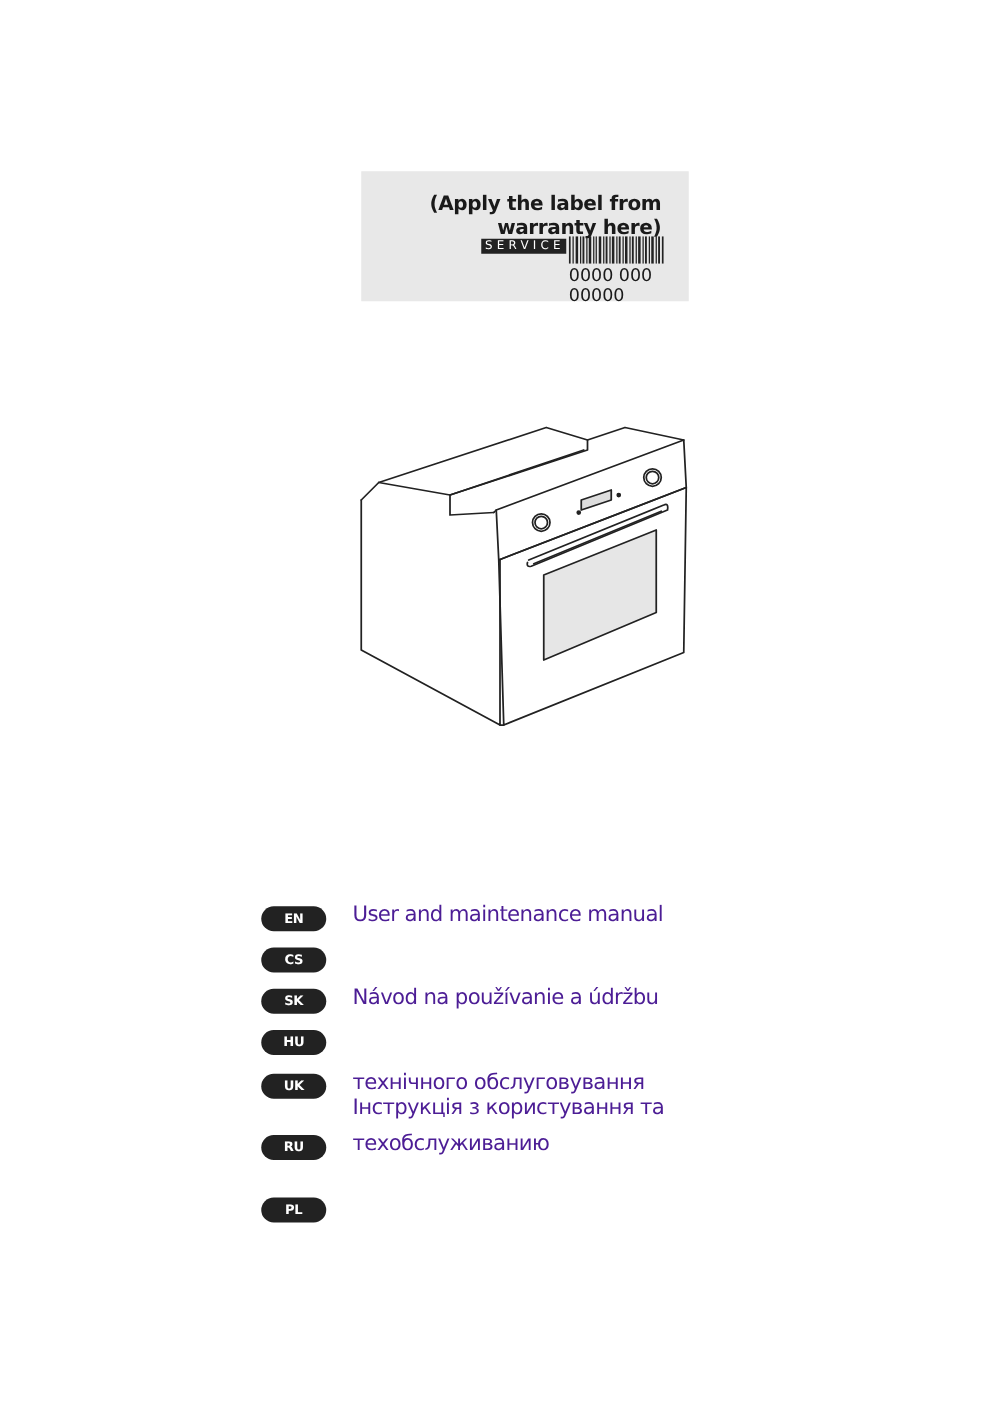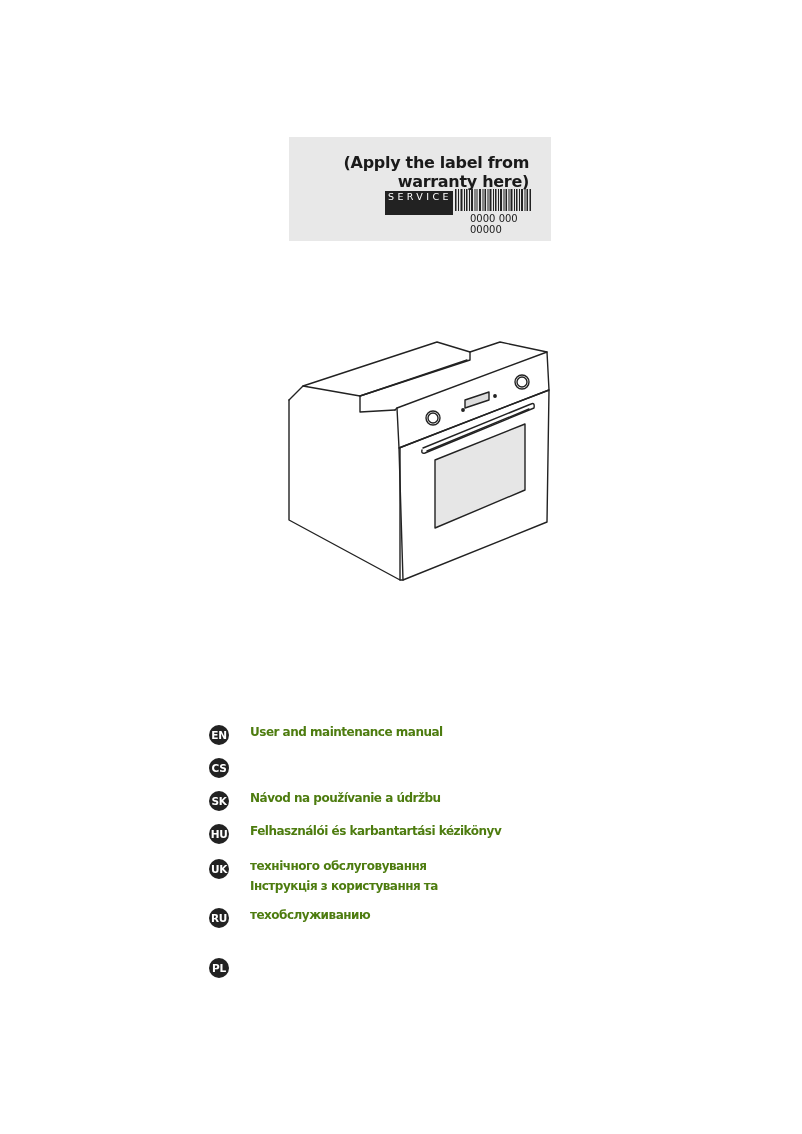--- a/index.html
+++ b/index.html
@@ -1,29 +1,29 @@
 <!DOCTYPE html>
 <html><head>
 <meta charset="utf-8">
 <style>
   html, body { margin:0; padding:0; background:#ffffff; }
   body { width:802px; height:1134px; position:relative; overflow:hidden; font-family:"DejaVu Sans", sans-serif; color:#1a1a1a; }
 
   .label-box { position:absolute; left:289px; top:137px; width:262px; height:104px; background:#e8e8e8; }
   .label-text { position:absolute; left:0; width:240px; top:16px; text-align:right; font-size:16px; font-weight:bold; letter-spacing:-0.3px; }
-  .service-tag { position:absolute; left:96px; top:54px; height:12px; background:#222; color:#fff; font-size:9.5px; letter-spacing:3.4px; line-height:12px; padding:0 1px 12px 3px; }
+  .service-tag { position:absolute; left:96px; top:54px; height:12px; background:#222; color:#fff; font-size:9.5px; letter-spacing:3.4px; line-height:12px; padding:0 1px 0 3px; }
   .barcode { position:absolute; left:166px; top:52px; width:76px; height:22px; }
-  .barcode-num { position:absolute; left:181px; top:76px; font-size:10px; letter-spacing:0px; }
+  .barcode-num { position:absolute; left:166px; top:76px; font-size:14px; letter-spacing:0px; }
 
   .oven { position:absolute; left:285px; top:330px; width:270px; height:260px; }
 
   .lang-list { position:absolute; left:209px; top:722px; width:420px; }
   .lang-item { position:absolute; left:0; display:flex; align-items:flex-start; }
-  .badge { width:20px; height:20px; border-radius:10px; background:#222; color:#fff; font-size:10.5px; font-weight:bold; text-align:center; line-height:20px; margin-top:3px; letter-spacing:-0.3px; }
-  .lang-text { margin-left:21px; font-size:12px; font-weight:bold; line-height:20px; letter-spacing:-0.5px; color:#4d7c0f; }
+  .badge { width:52px; height:20px; border-radius:10px; background:#222; color:#fff; font-size:10.5px; font-weight:bold; text-align:center; line-height:20px; margin-top:3px; letter-spacing:-0.3px; }
+  .lang-text { margin-left:21px; font-size:17px; font-weight:normal; line-height:20px; letter-spacing:-0.5px; color:#4c1d95; }
 </style>
 </head>
 <body>
 
 <div class="label-box">
   <div class="label-text">(Apply the label from warranty here)</div>
   <div class="service-tag">SERVICE</div>
   <svg class="barcode" viewBox="0 0 76 22" preserveAspectRatio="none">
     <g fill="#222">
       <rect x="0" y="0" width="1.5" height="22"></rect>
@@ -97,21 +97,20 @@
   </div>
   <div class="lang-item" style="top:33px">
     <div class="badge">CS</div>
   </div>
   <div class="lang-item" style="top:66px">
     <div class="badge">SK</div>
     <div class="lang-text">Návod na používanie a údržbu</div>
   </div>
   <div class="lang-item" style="top:99px">
     <div class="badge">HU</div>
-    <div class="lang-text">Felhasználói és karbantartási kézikönyv</div>
   </div>
   <div class="lang-item" style="top:134px">
     <div class="badge">UK</div>
     <div class="lang-text">
       <div>технічного обслуговування</div>
       <div>Інструкція з користування та</div>
     </div>
   </div>
   <div class="lang-item" style="top:183px">
     <div class="badge">RU</div>

